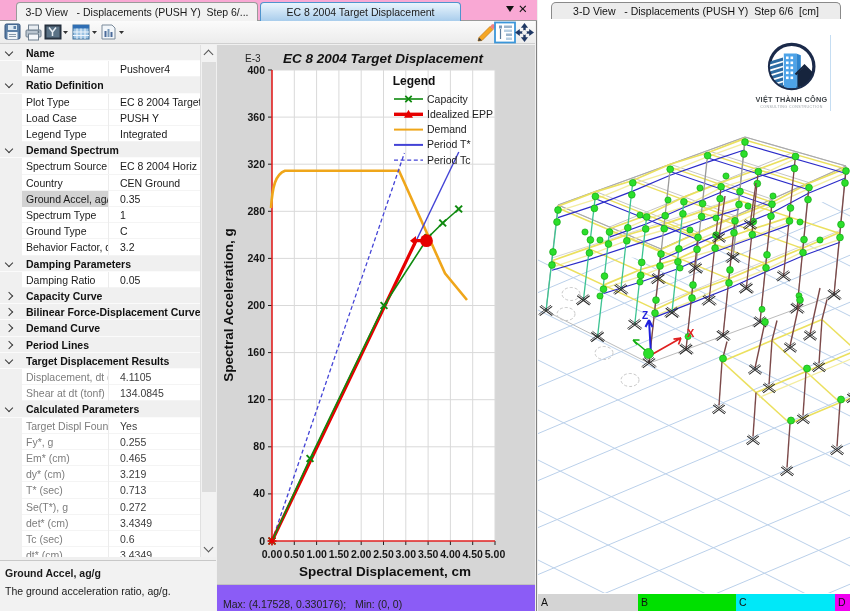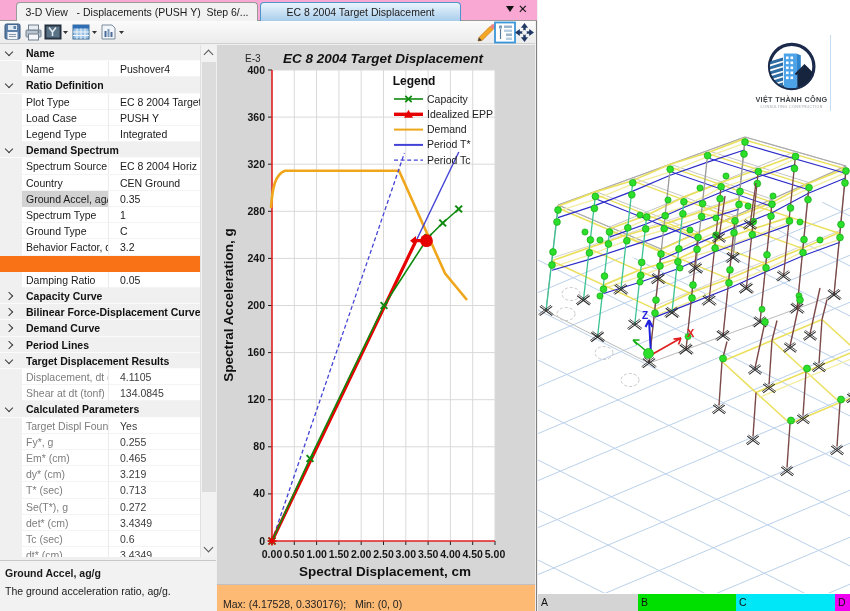--- a/index.html
+++ b/index.html
@@ -24,21 +24,21 @@
 .chev { position:absolute; left:6px; top:4px; width:6px; height:6px; border-right:1.5px solid #3a3a3a; border-bottom:1.5px solid #3a3a3a; }
 .cd { transform:rotate(45deg); }
 .cr { transform:rotate(-45deg); top:5px; }
 #vscroll { position:absolute; left:200px; top:45px; width:16px; height:512px; background:#f2f2f2; border-left:1px solid #e0e0e0; }
 #vthumb { position:absolute; left:1px; top:17px; width:14px; height:430px; background:#dcdcdc; }
 .sarrow { position:absolute; left:4px; width:7px; height:7px; border-right:1.4px solid #555; border-bottom:1.4px solid #555; }
 #descbox { position:absolute; left:0; top:560px; width:216px; height:51px; background:#f2f2f2; border-top:1px solid #c8c8c8; font-size:10.5px; color:#1a1a1a; }
 #descbox b { position:absolute; left:5px; top:6px; }
 #descbox span { position:absolute; left:5px; top:24px; }
 #chartpanel { position:absolute; left:217px; top:45px; width:318px; height:539px; background:#d6d6d6; }
-#chartstatus { position:absolute; left:217px; top:584px; width:318px; height:27px; background:#fdba74; border-top:1px solid #c0c0c0; font-size:10.5px; color:#222; }
+#chartstatus { position:absolute; left:217px; top:584px; width:318px; height:27px; background:#8b5cf6; border-top:1px solid #c0c0c0; font-size:10.5px; color:#222; }
 #chartstatus span { position:absolute; left:6px; top:13px; }
 .tick { font-size:10.5px; font-weight:bold; fill:#161616; font-family:"Liberation Sans",sans-serif; }
 .ctitle { font-size:13.5px; font-weight:bold; font-style:italic; fill:#111; }
 .atitle { font-size:13.5px; font-weight:bold; fill:#111; }
 .e3 { font-size:10px; fill:#222; }
 .legt { font-size:12px; font-weight:bold; fill:#111; }
 .lege { font-size:10.5px; fill:#222; }
 #rightwin { position:absolute; left:538px; top:0; width:312px; height:611px; background:#fff; }
 #rtab { position:absolute; left:13px; top:2px; width:290px; height:17px; background:#ececec; border:1px solid #8a8a8a; border-bottom:none; border-radius:5px 5px 0 0; font-size:10.5px; text-align:center; line-height:16px; color:#111; }
 #colorbar { position:absolute; left:0; top:594px; width:312px; height:17px; }
@@ -157,20 +157,24 @@
         <span class="ilab">Spectrum Type</span>
         <span class="ival">1</span>
       </div>
 <div class="irow" style="top:178.2px">
         <span class="ilab">Ground Type</span>
         <span class="ival">C</span>
       </div>
 <div class="irow" style="top:194.4px">
         <span class="ilab">Behavior Factor, q</span>
         <span class="ival">3.2</span>
+      </div>
+<div class="grow" style="top:210.6px">
+        <span class="chev cd"></span>
+        <span class="glab">Damping Parameters</span>
       </div>
 <div class="irow" style="top:226.8px">
         <span class="ilab">Damping Ratio</span>
         <span class="ival">0.05</span>
       </div>
 <div class="grow" style="top:243.0px">
         <span class="chev cr"></span>
         <span class="glab">Capacity Curve</span>
       </div>
 <div class="grow" style="top:275.4px">
@@ -698,19 +702,20 @@
 </g>
 <path d="M259.5,73.5 L266.5,66.5 L274.5,73.5 L274.5,88 L259.5,88 Z" fill="#16243d"></path>
 <path d="M257.5,74.5 L266.5,65.5 L275.5,74.5" stroke="#16243d" stroke-width="2.2" fill="none"></path>
 </g>
 <text x="253.5" y="102" text-anchor="middle" font-size="7.3" font-weight="bold" fill="#3f4448" letter-spacing="0.3">VIỆT THÀNH CÔNG</text>
 <text x="253.5" y="107.5" text-anchor="middle" font-size="3.6" fill="#9aa0a6" letter-spacing="0.4">CONSULTING CONSTRUCTION</text>
 <line x1="292.5" y1="35" x2="292.5" y2="111" stroke="#c5ddf2" stroke-width="1"></line>
 </g>
 
   </svg>
+  <div id="rtab">3-D View&nbsp;&nbsp; - Displacements (PUSH Y)&nbsp; Step 6/6&nbsp; [cm]</div>
   <div id="colorbar">
     <div style="left:0;width:100px;background:#d4d4d4;padding-left:3px;">A</div>
     <div style="left:100px;width:98px;background:#00e000;padding-left:3px;">B</div>
     <div style="left:198px;width:99px;background:#00e8f8;padding-left:3px;">C</div>
     <div style="left:297px;width:15px;background:#f000f0;padding-left:3px;">D</div>
   </div>
 </div>
 
 </body></html>

